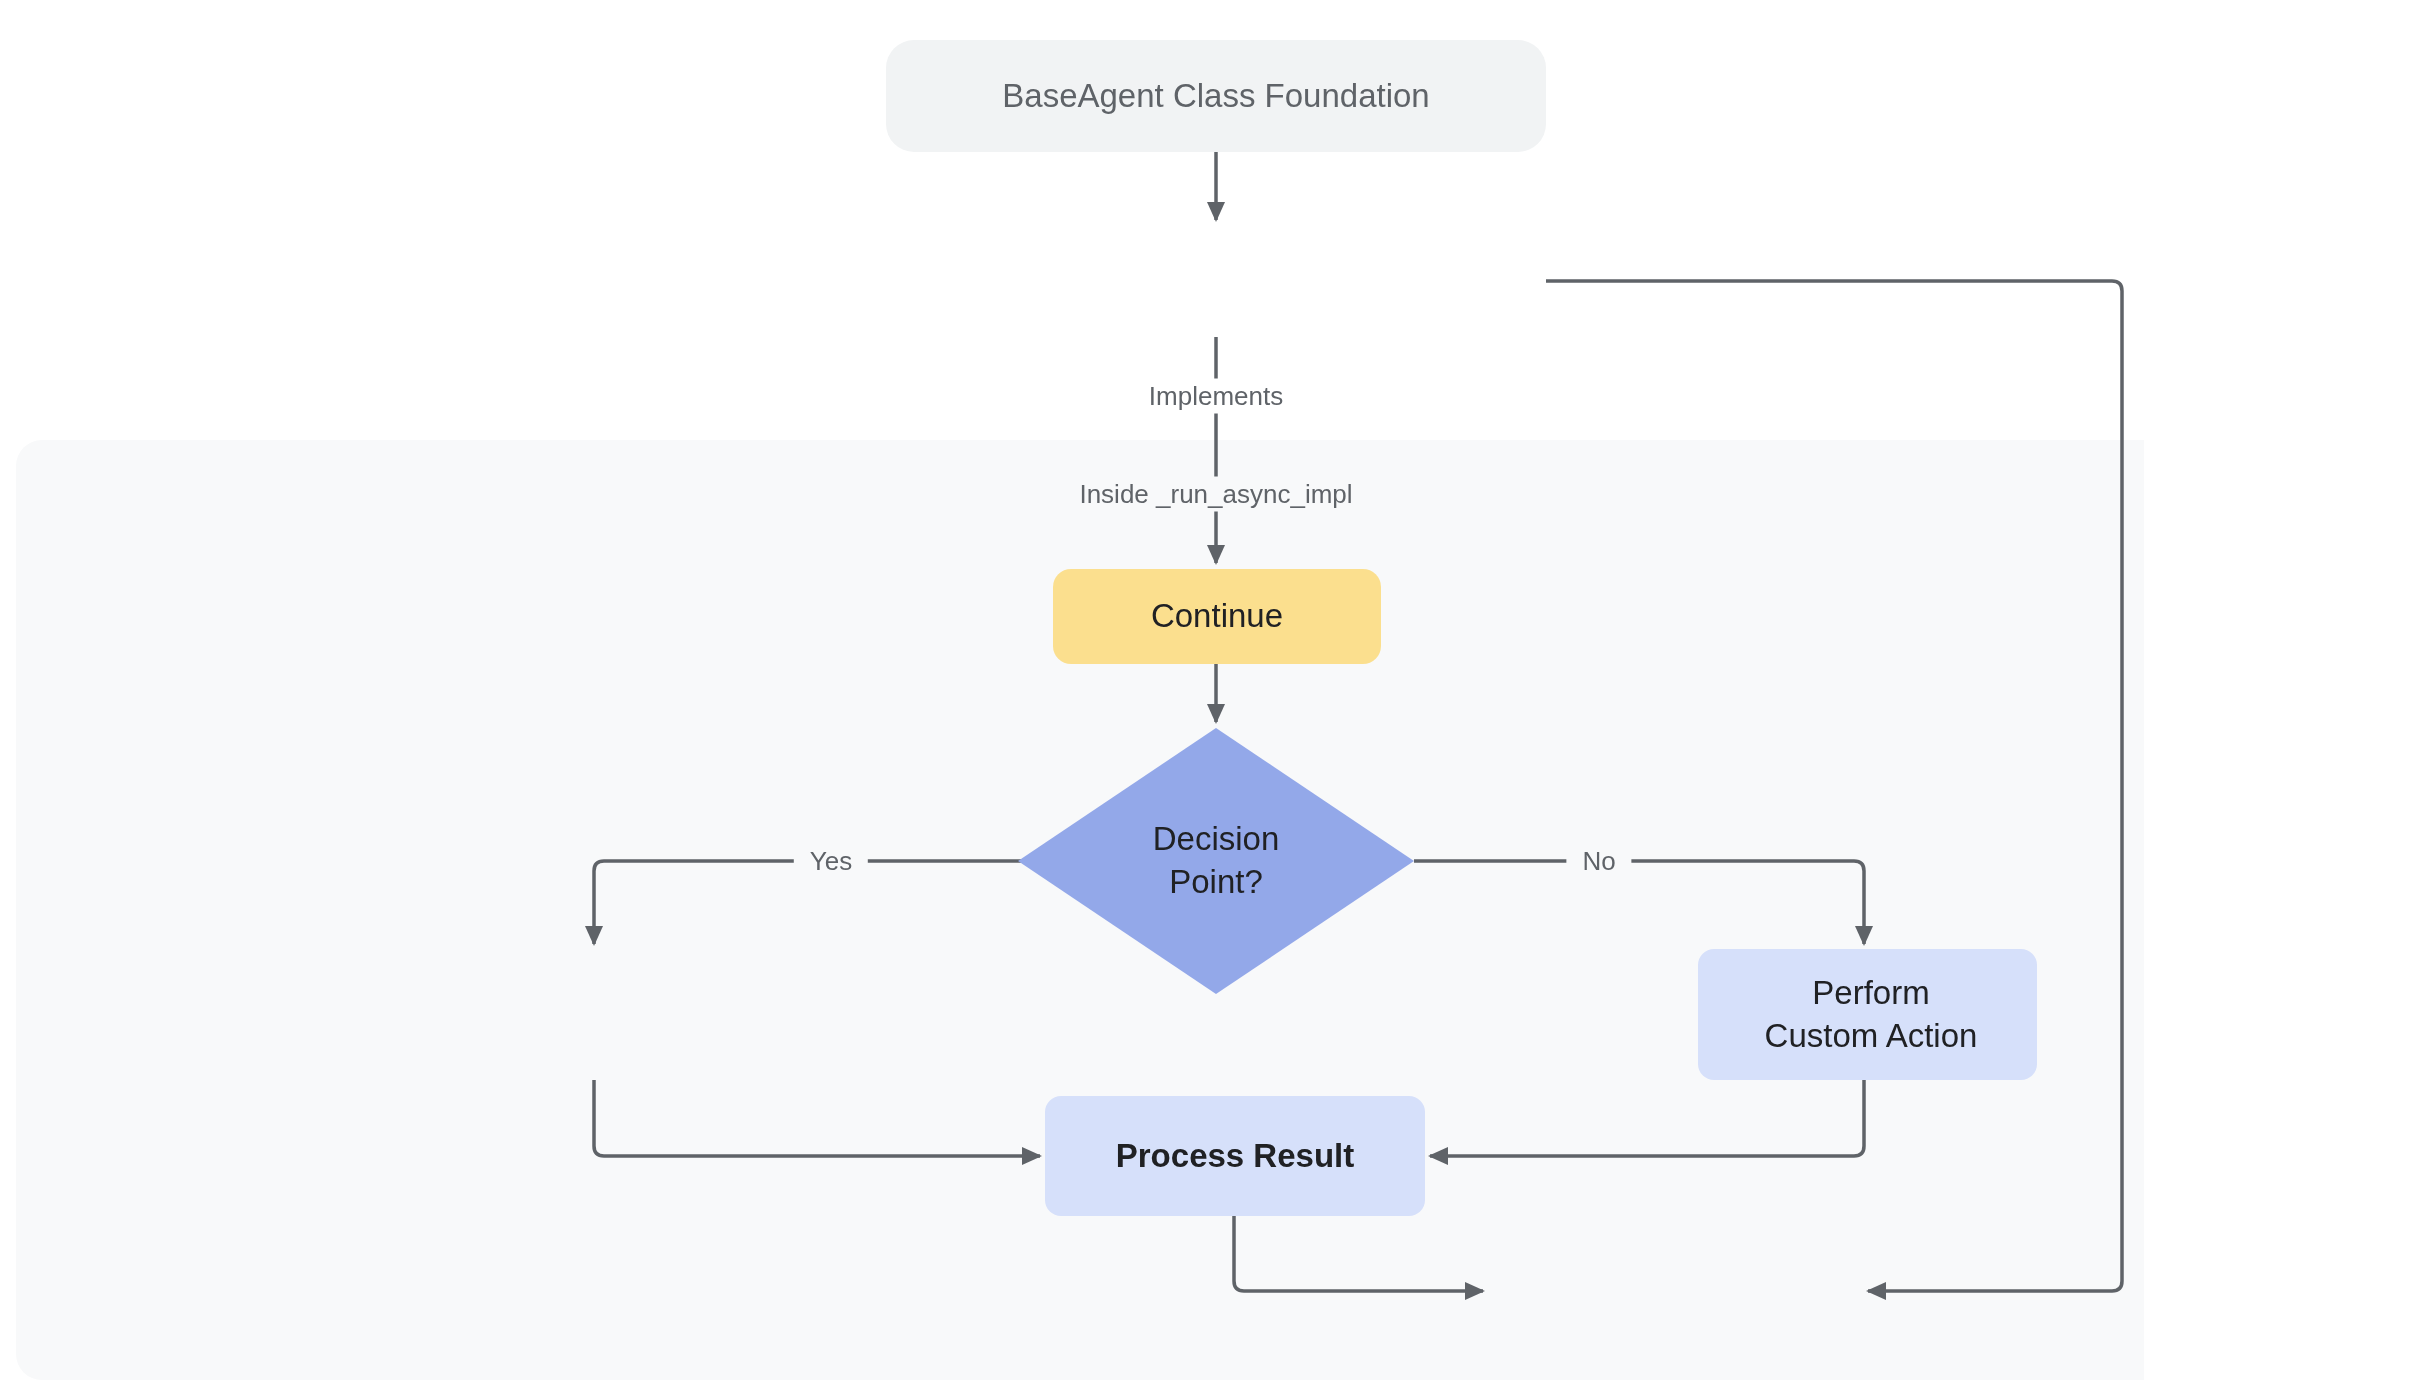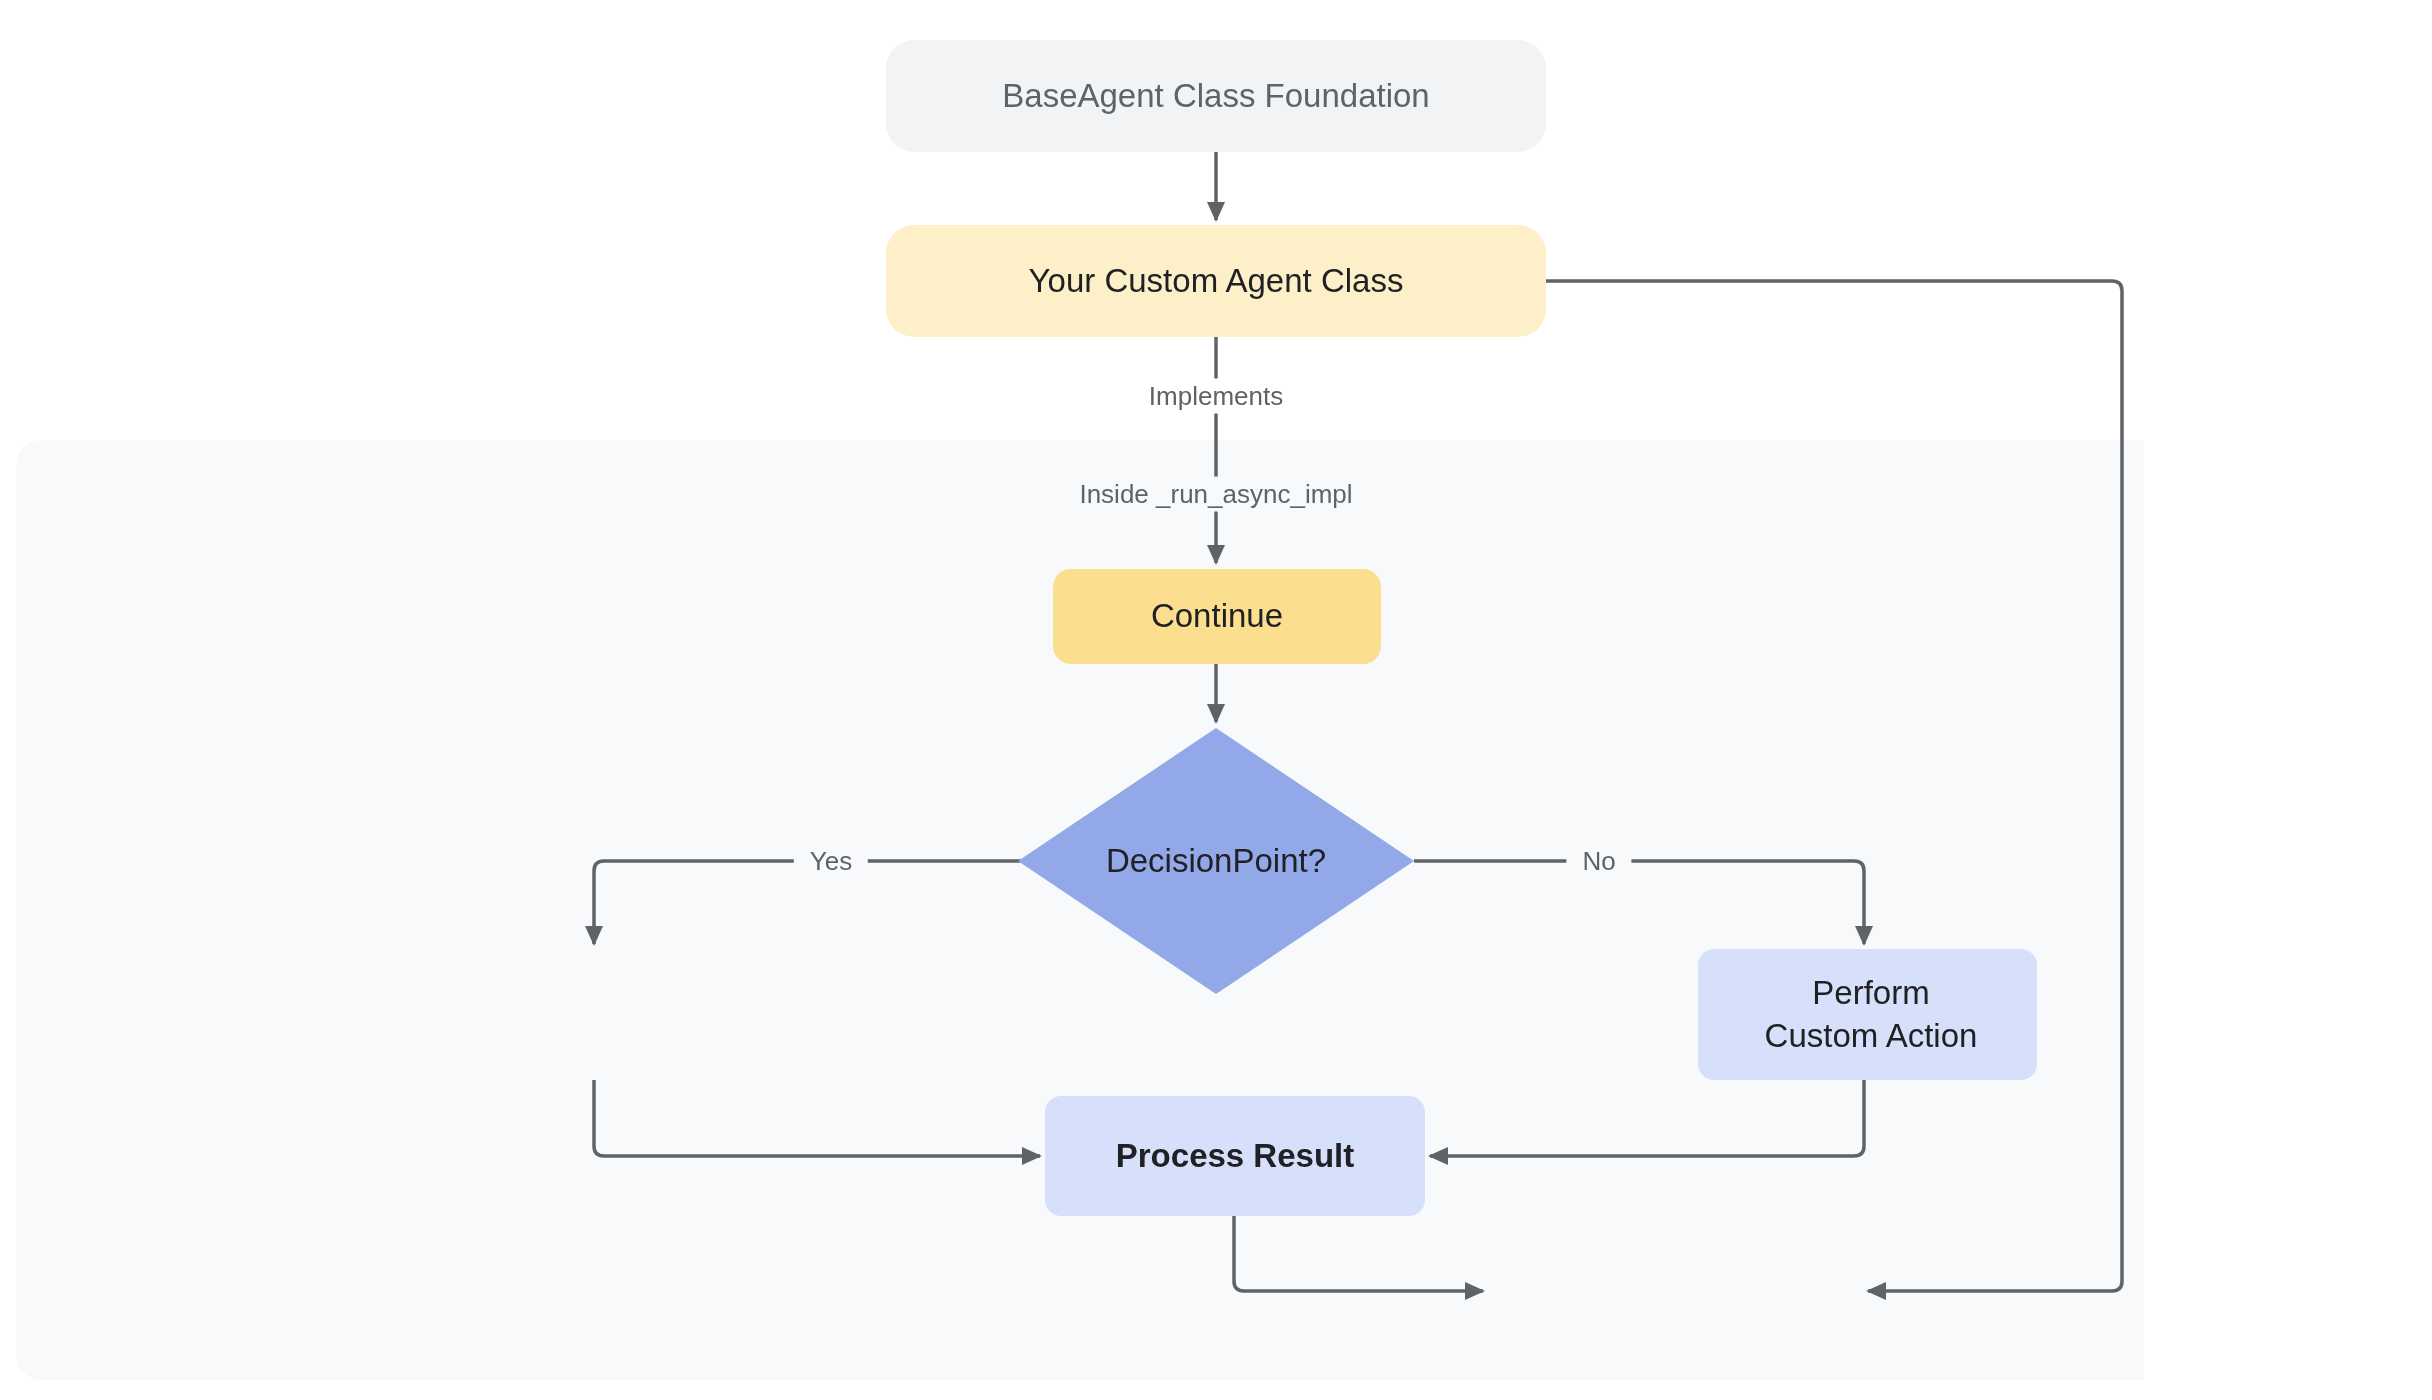--- a/index.html
+++ b/index.html
@@ -35,21 +35,21 @@
   .node--callsub{left:430px;top:949px;width:328px;height:131px;
     background:var(--node-blue);border-radius:16px;}
   .node--perform{left:1698px;top:949px;width:332px;height:131px;
     background:var(--node-blue);border-radius:16px;padding-left:7px;}
   .node--process{left:1045px;top:1096px;width:380px;height:120px;
     background:var(--node-blue);font-weight:700;border-radius:16px;}
   .node--yield{left:1488px;top:1236px;width:374px;height:110px;
     background:var(--node-green);font-weight:700;border-radius:16px;}
   .diamond-label{
     position:absolute;left:1066px;top:796px;width:300px;height:130px;
-    display:flex;flex-direction:row;align-items:center;justify-content:center;
+    display:flex;flex-direction:column;align-items:center;justify-content:center;
     font-size:33px;line-height:1.3;color:var(--text-dark);text-align:center;
   }
   .edge-label{
     position:absolute;transform:translate(-50%,-50%);
     font-size:26px;color:var(--text-gray);padding:2px 16px;white-space:nowrap;
   }
   .edge-label--white{background:var(--canvas);}
   .edge-label--panel{background:var(--panel);}
   .lbl-implements{left:1216px;top:396px;}
   .lbl-inside{left:1216px;top:494px;}
@@ -80,23 +80,20 @@
     <path class="edge" marker-end="url(#arrow)" d="M 1234 1216 L 1234 1281 Q 1234 1291 1244 1291 L 1483 1291"></path>
     <path class="edge" marker-end="url(#arrow)" d="M 1546 281 L 2112 281 Q 2122 281 2122 291 L 2122 1281 Q 2122 1291 2112 1291 L 1868 1291"></path>
 
     <polygon class="diamond-shape" points="1216,728 1414,861 1216,994 1018,861"></polygon>
   </svg>
 
   <div class="node node--foundation">
     <span>BaseAgent Class Foundation</span>
   </div>
 
-  <div class="node node--custom">
-    <span>Your Custom Agent Class</span>
-  </div>
 
   <div class="edge-label edge-label--white lbl-implements">Implements</div>
 
   <div class="edge-label edge-label--panel lbl-inside">Inside _run_async_impl</div>
 
   <div class="node node--continue">
     <span>Continue</span>
   </div>
 
   <div class="diamond-label">

